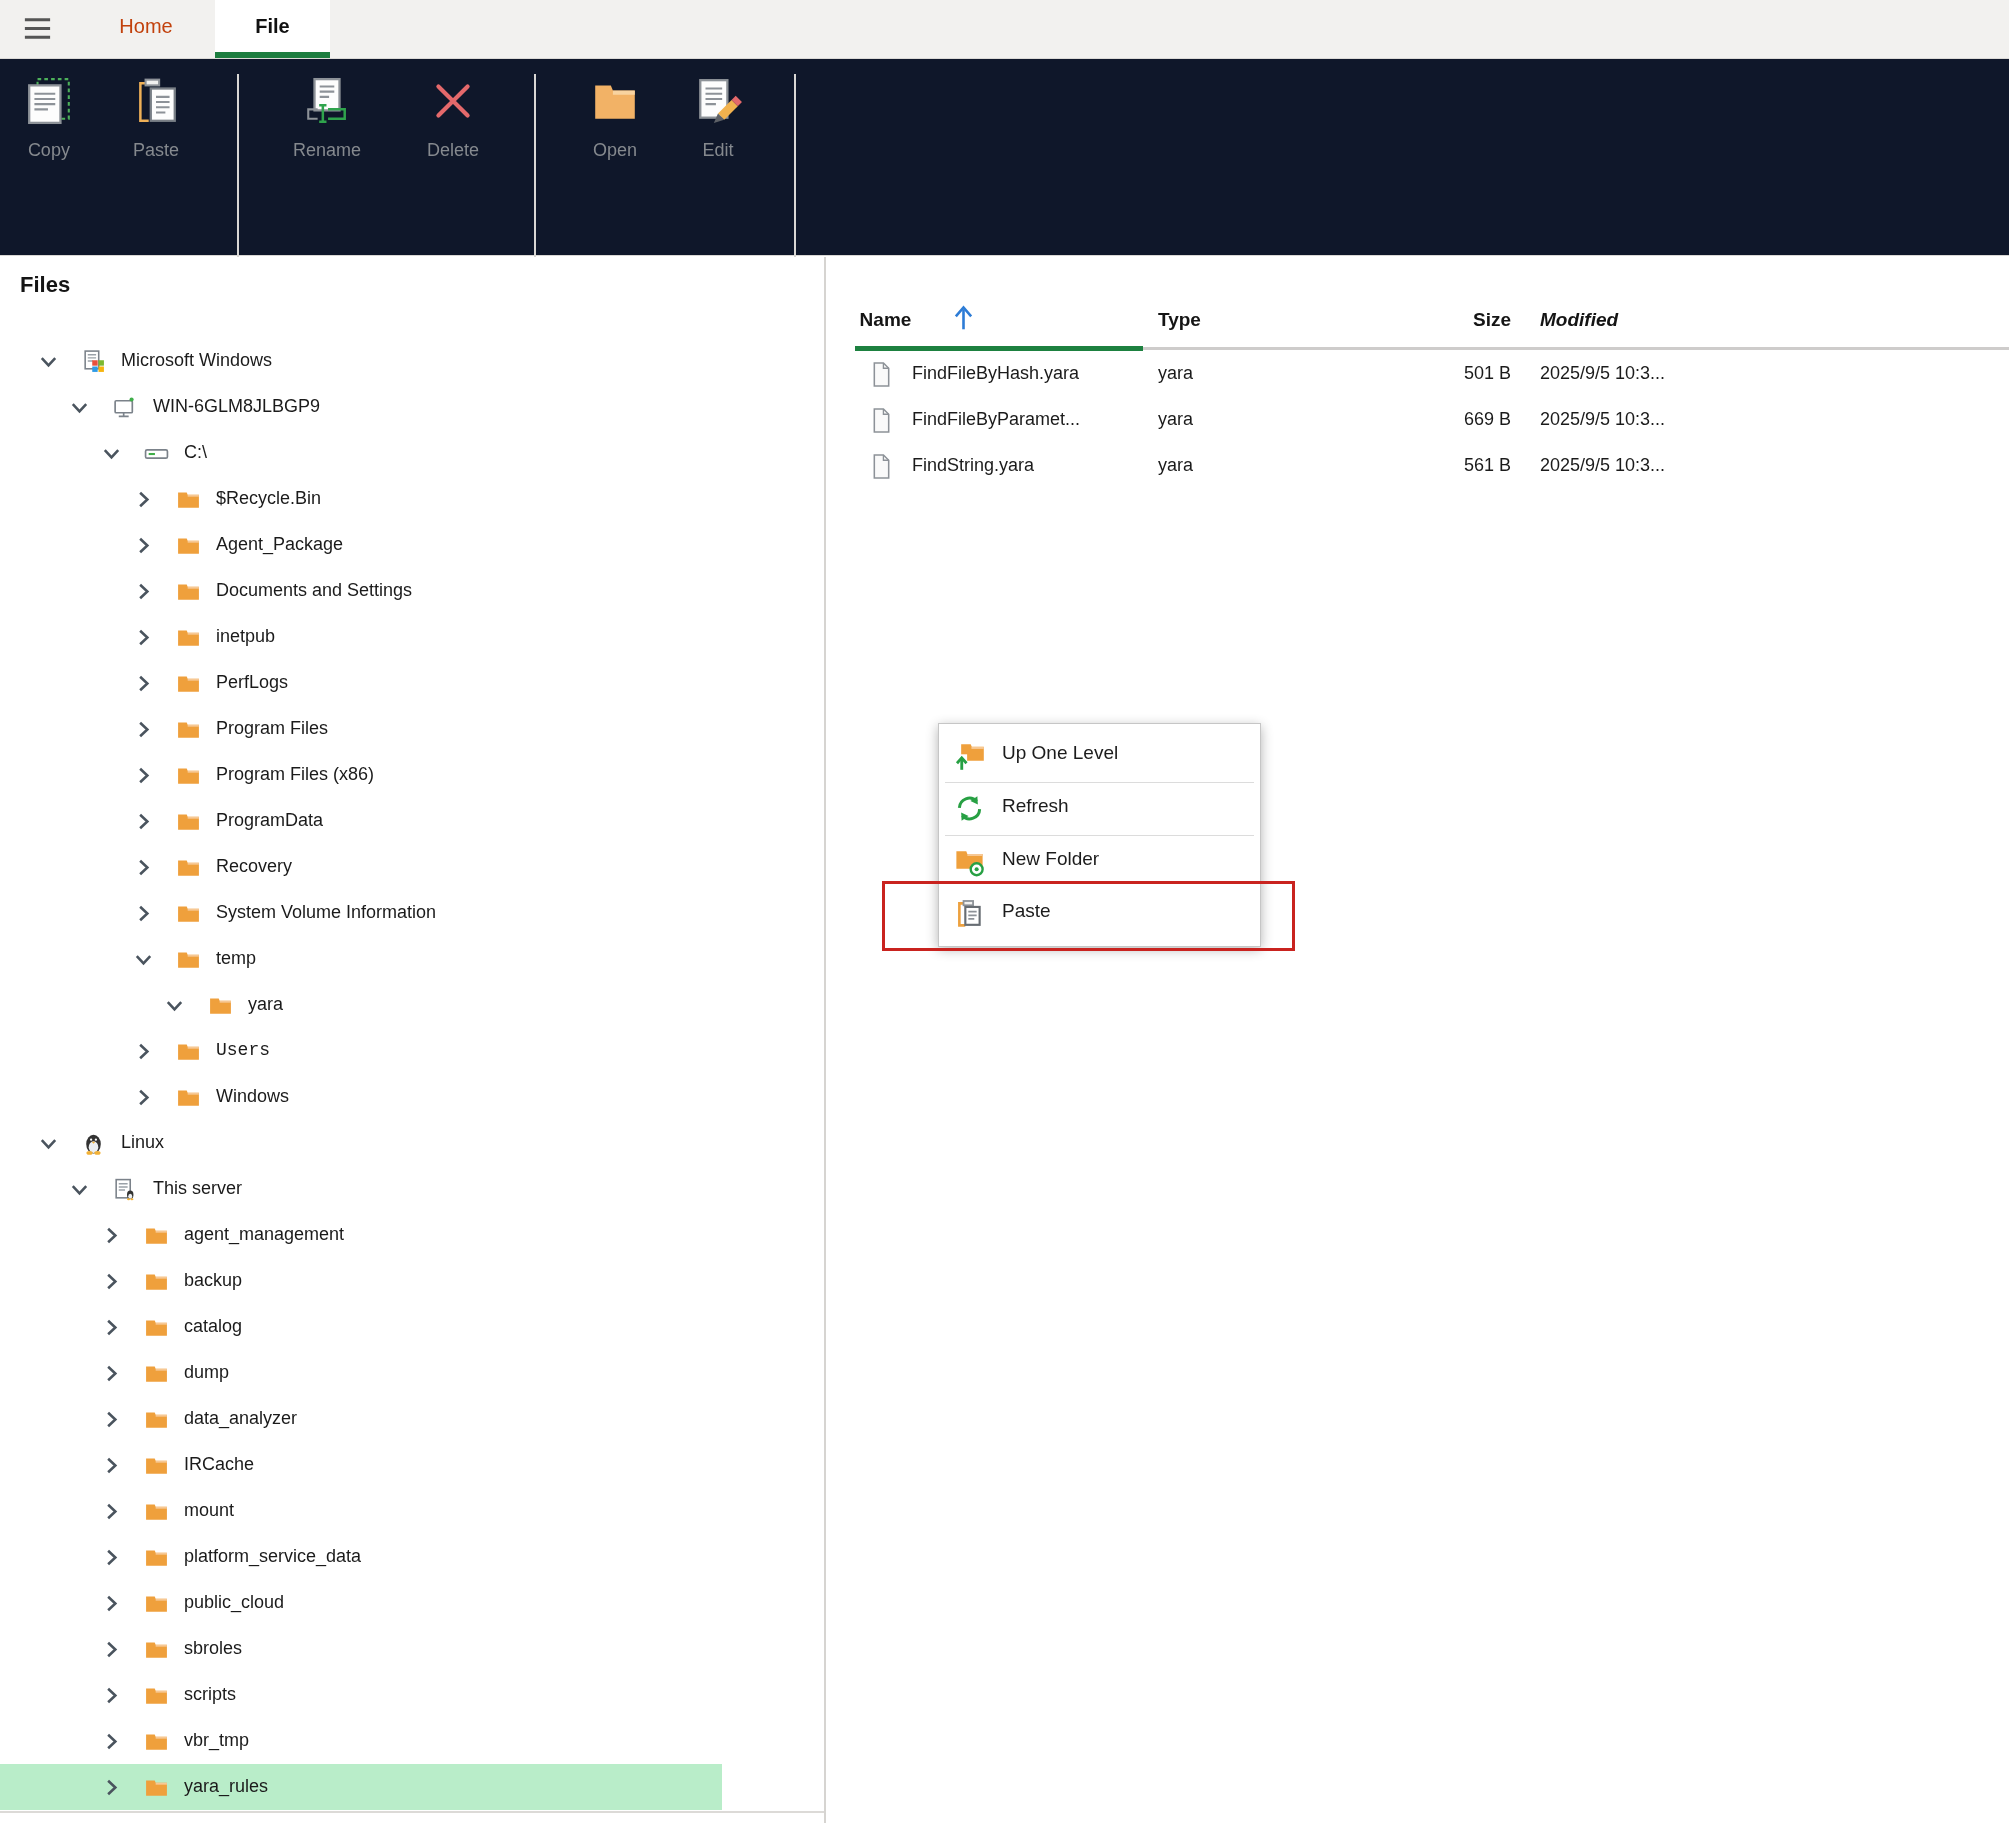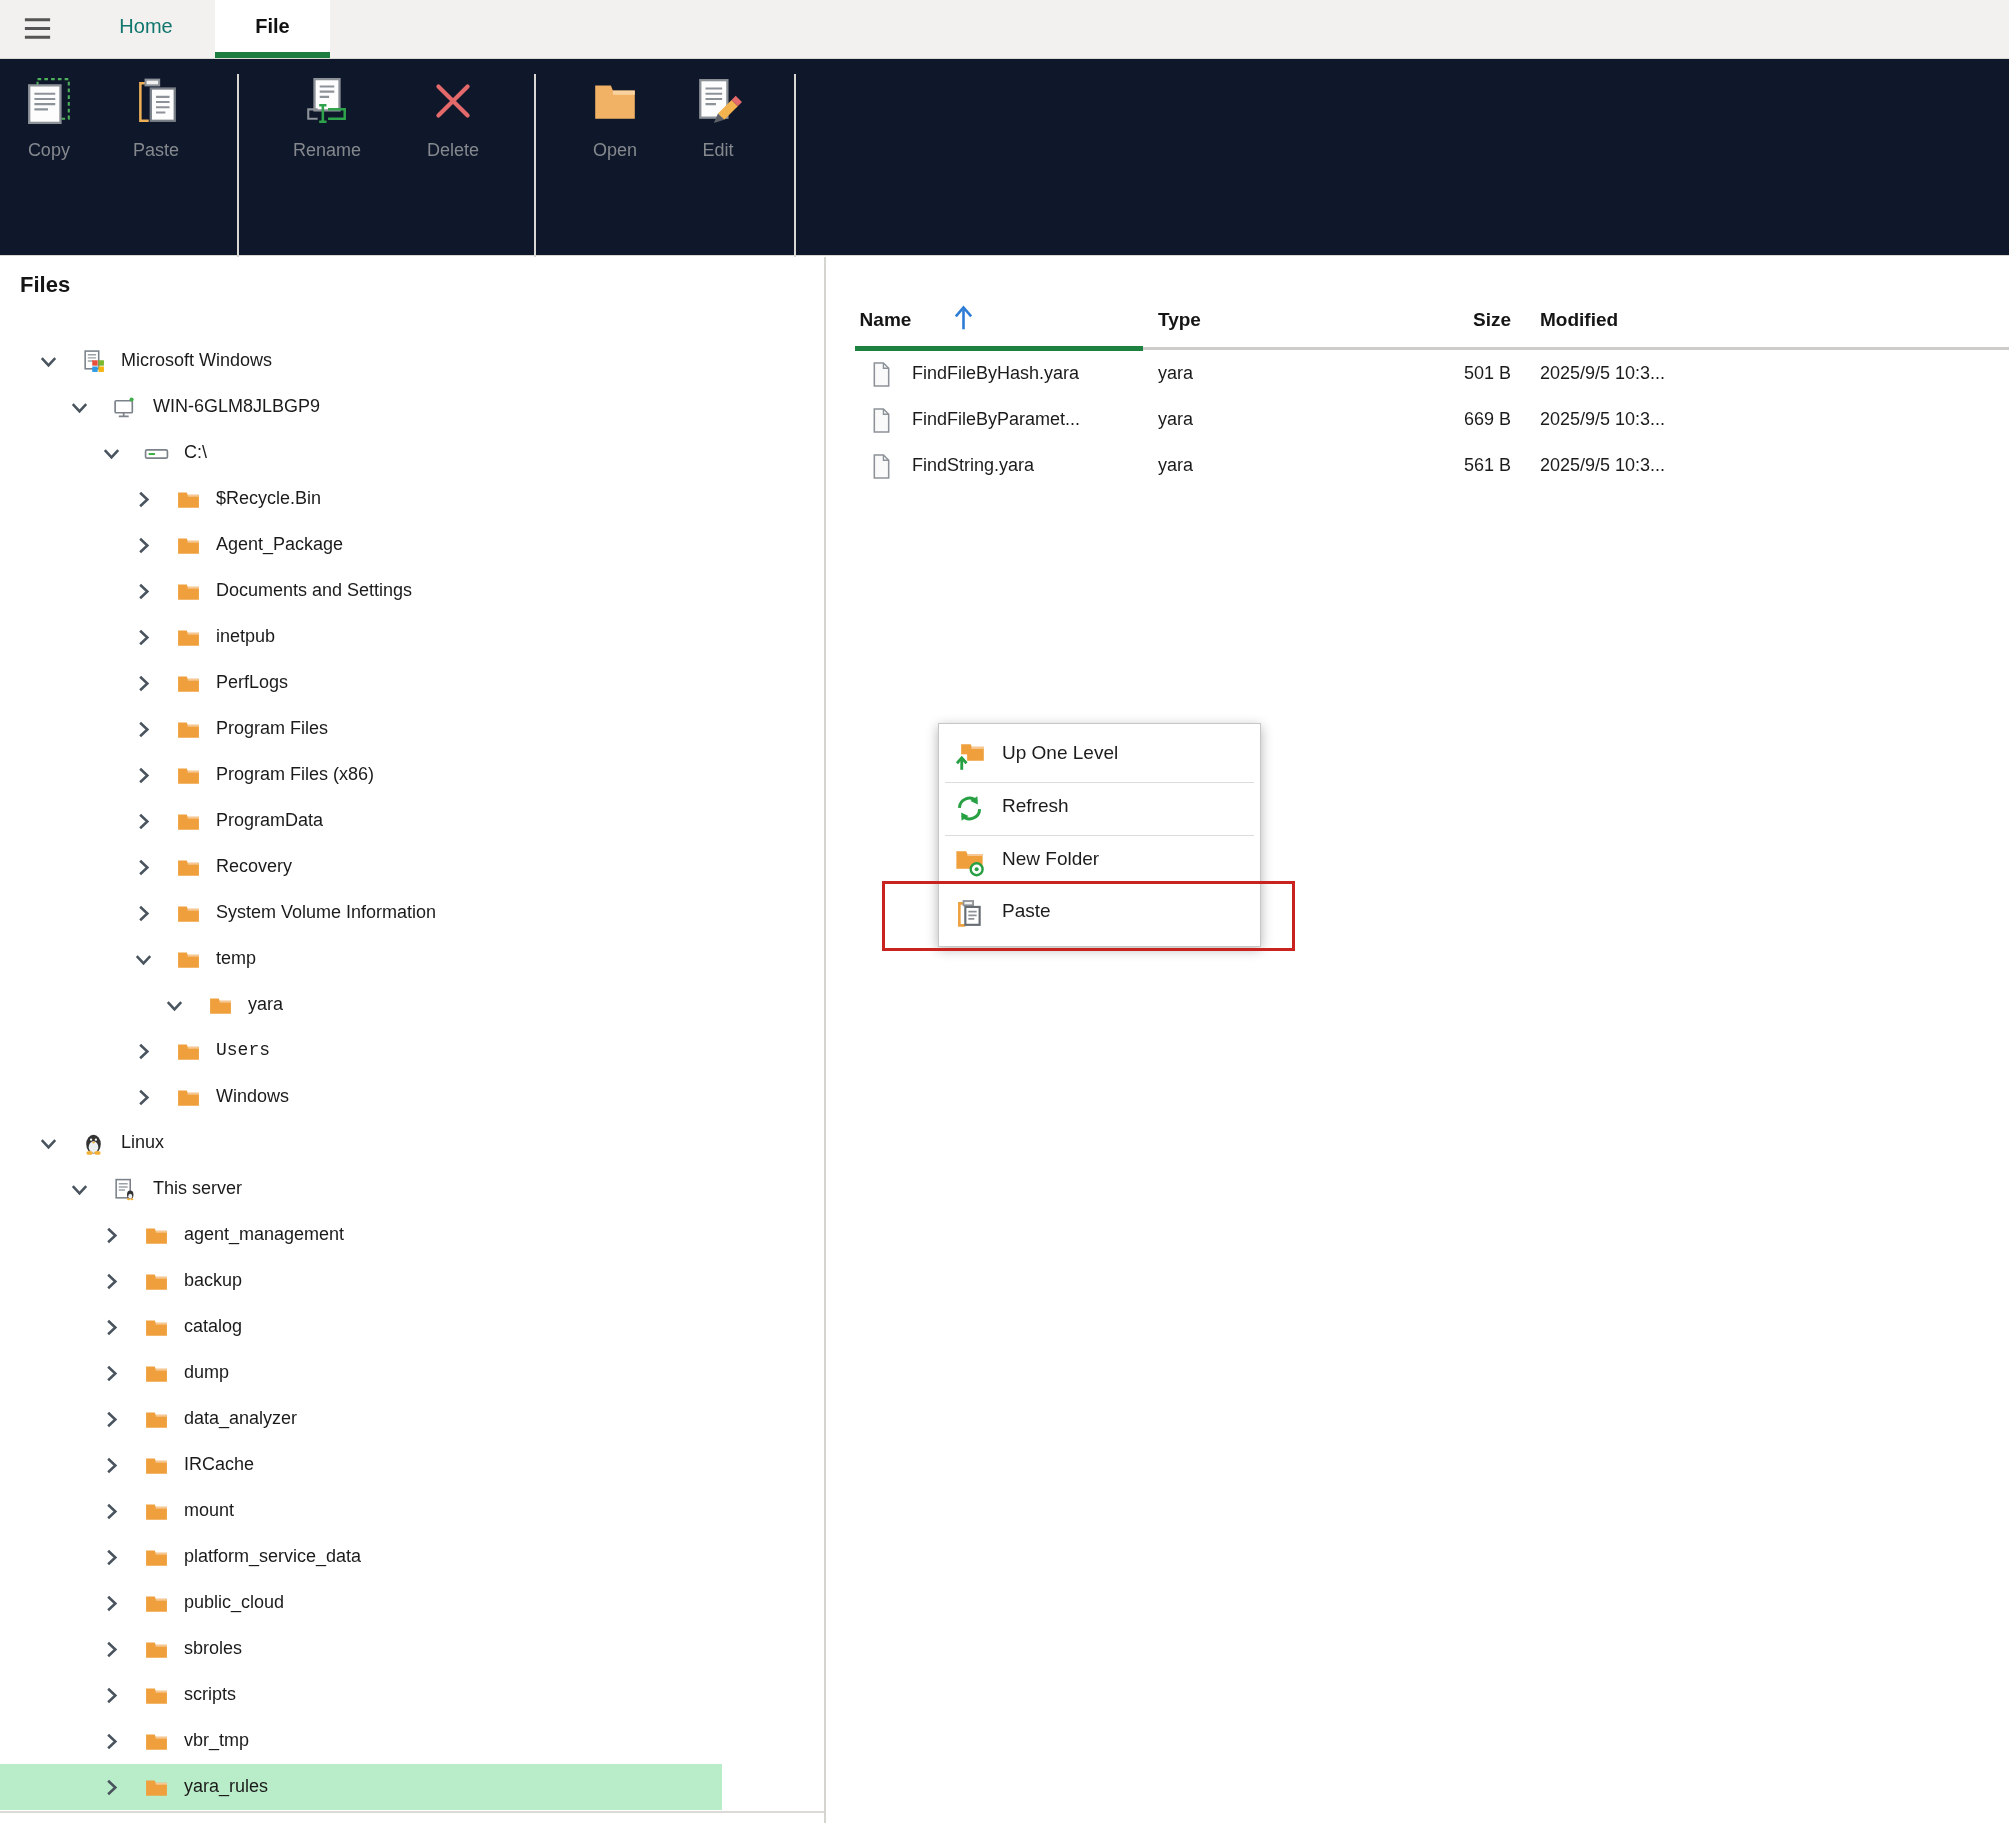--- a/index.html
+++ b/index.html
@@ -4,21 +4,21 @@
 <style>
   html,body{margin:0;padding:0;}
   body{
     width:2010px;height:1823px;position:relative;overflow:hidden;
     background:#ffffff;font-family:"Liberation Sans", sans-serif;
     -webkit-font-smoothing:antialiased;color:#1b1b1b;
   }
   
   .tabbar{position:absolute;left:0;top:0;width:2010px;height:58px;background:#f2f1ef;border-bottom:1px solid #dbd9d6;}
   .hamburger{position:absolute;left:21px;top:13.4px;width:33px;height:31px;cursor:pointer;}
-  .tab{position:absolute;top:0;height:52px;display:flex;align-items:center;justify-content:center;font-size:20px;color:#0f766e;cursor:pointer;}
+  .tab{position:absolute;top:0;height:52px;display:flex;align-items:center;justify-content:center;font-size:20px;color:#c2410c;cursor:pointer;}
   .tab-home{left:77px;width:138px;}
   .tab-file{left:215px;width:115px;background:#ffffff;font-weight:bold;color:#111;height:52px;}
   .tab-underline{position:absolute;left:215px;top:52px;width:115px;height:5.8px;background:#1d7d3f;}
   
   .ribbon{position:absolute;left:0;top:59px;width:2010px;height:196px;background:#0f172a;border-bottom:1.9px solid #d9d7d4;}
   .rbtn{position:absolute;top:9.6px;width:92px;height:154px;display:flex;flex-direction:column;align-items:center;cursor:pointer;}
   .ricon{width:50px;height:50px;margin-top:7.7px;}
   .ricon svg{width:50px;height:50px;}
   .rlabel{margin-top:13.4px;font-size:18px;color:#85898e;white-space:nowrap;}
   .rsep{position:absolute;top:15.4px;width:1.9px;height:213px;background:#d9d7d4;}
@@ -38,21 +38,21 @@
   .sidebar-bottom-line{position:absolute;left:0;top:1811px;width:824px;height:1.9px;background:#dcdad7;}
   
   .filelist{position:absolute;left:849px;top:288px;width:1161px;}
   .fl-header{position:relative;height:63px;}
   .fl-h{position:absolute;top:21px;font-size:19px;font-weight:bold;color:#151515;cursor:pointer;white-space:nowrap;}
   .fl-h-name{left:10.6px;}
   .sort-icon{position:absolute;left:100px;top:13.4px;width:29px;height:33px;}
   .sort-icon svg{width:29px;height:33px;}
   .fl-h-type{left:309px;}
   .fl-h-size{left:538px;width:124px;text-align:right;}
-  .fl-h-mod{left:691px;}
+  .fl-h-mod{left:691px;font-style:italic;}
   .hline-green{position:absolute;left:5.8px;top:58px;width:288px;height:4.8px;background:#1d8140;}
   .hline-gray{position:absolute;left:294px;top:59px;width:867px;height:2.9px;background:#cecccb;}
   .fl-rows{position:relative;}
   .fl-row{position:relative;height:46px;cursor:pointer;}
   .fl-cell{position:absolute;top:11.5px;font-size:18px;color:#1b1b1b;white-space:nowrap;}
   .fc-icon{position:absolute;left:21px;top:8.6px;width:23px;height:29px;}
   .fc-icon svg{width:23px;height:29px;}
   .fc-name{left:63px;}
   .fc-type{left:309px;}
   .fc-size{left:538px;width:124px;text-align:right;}

